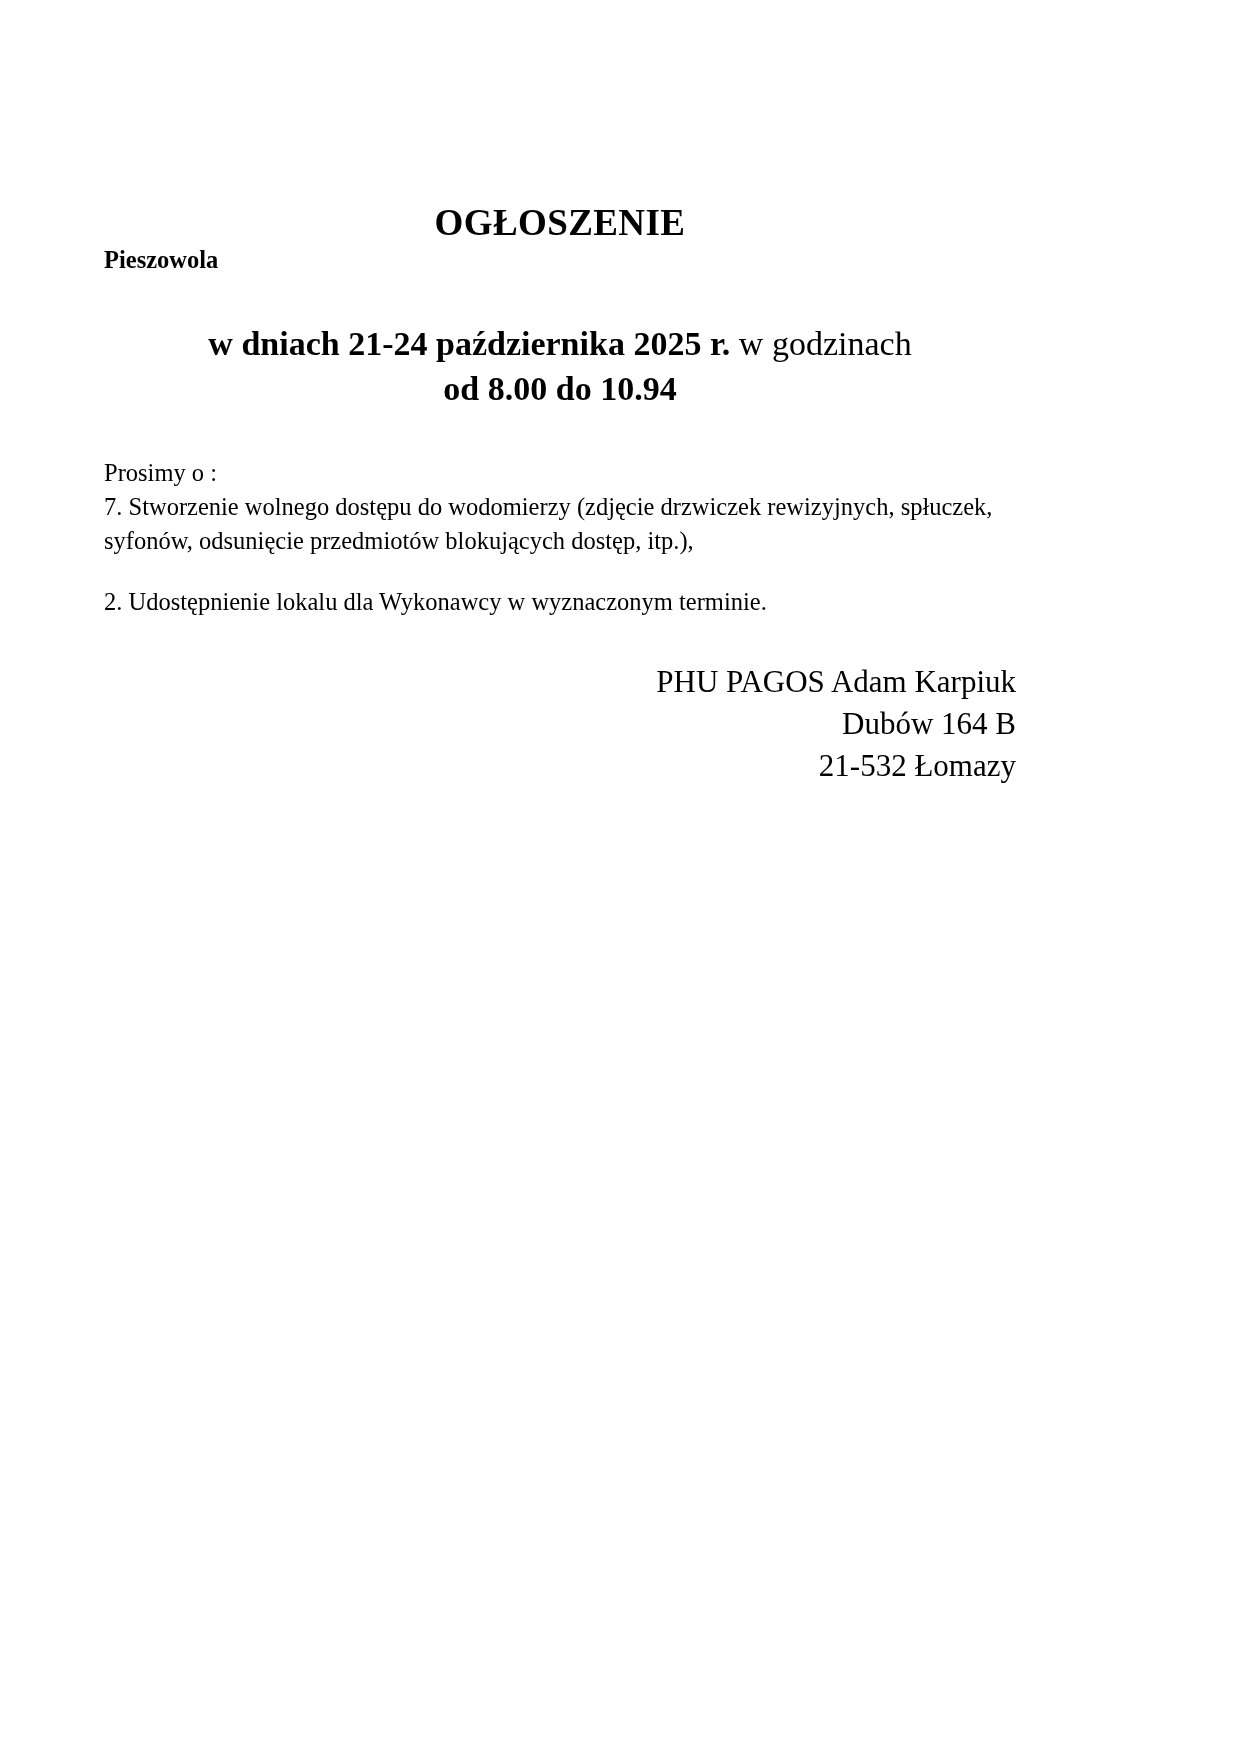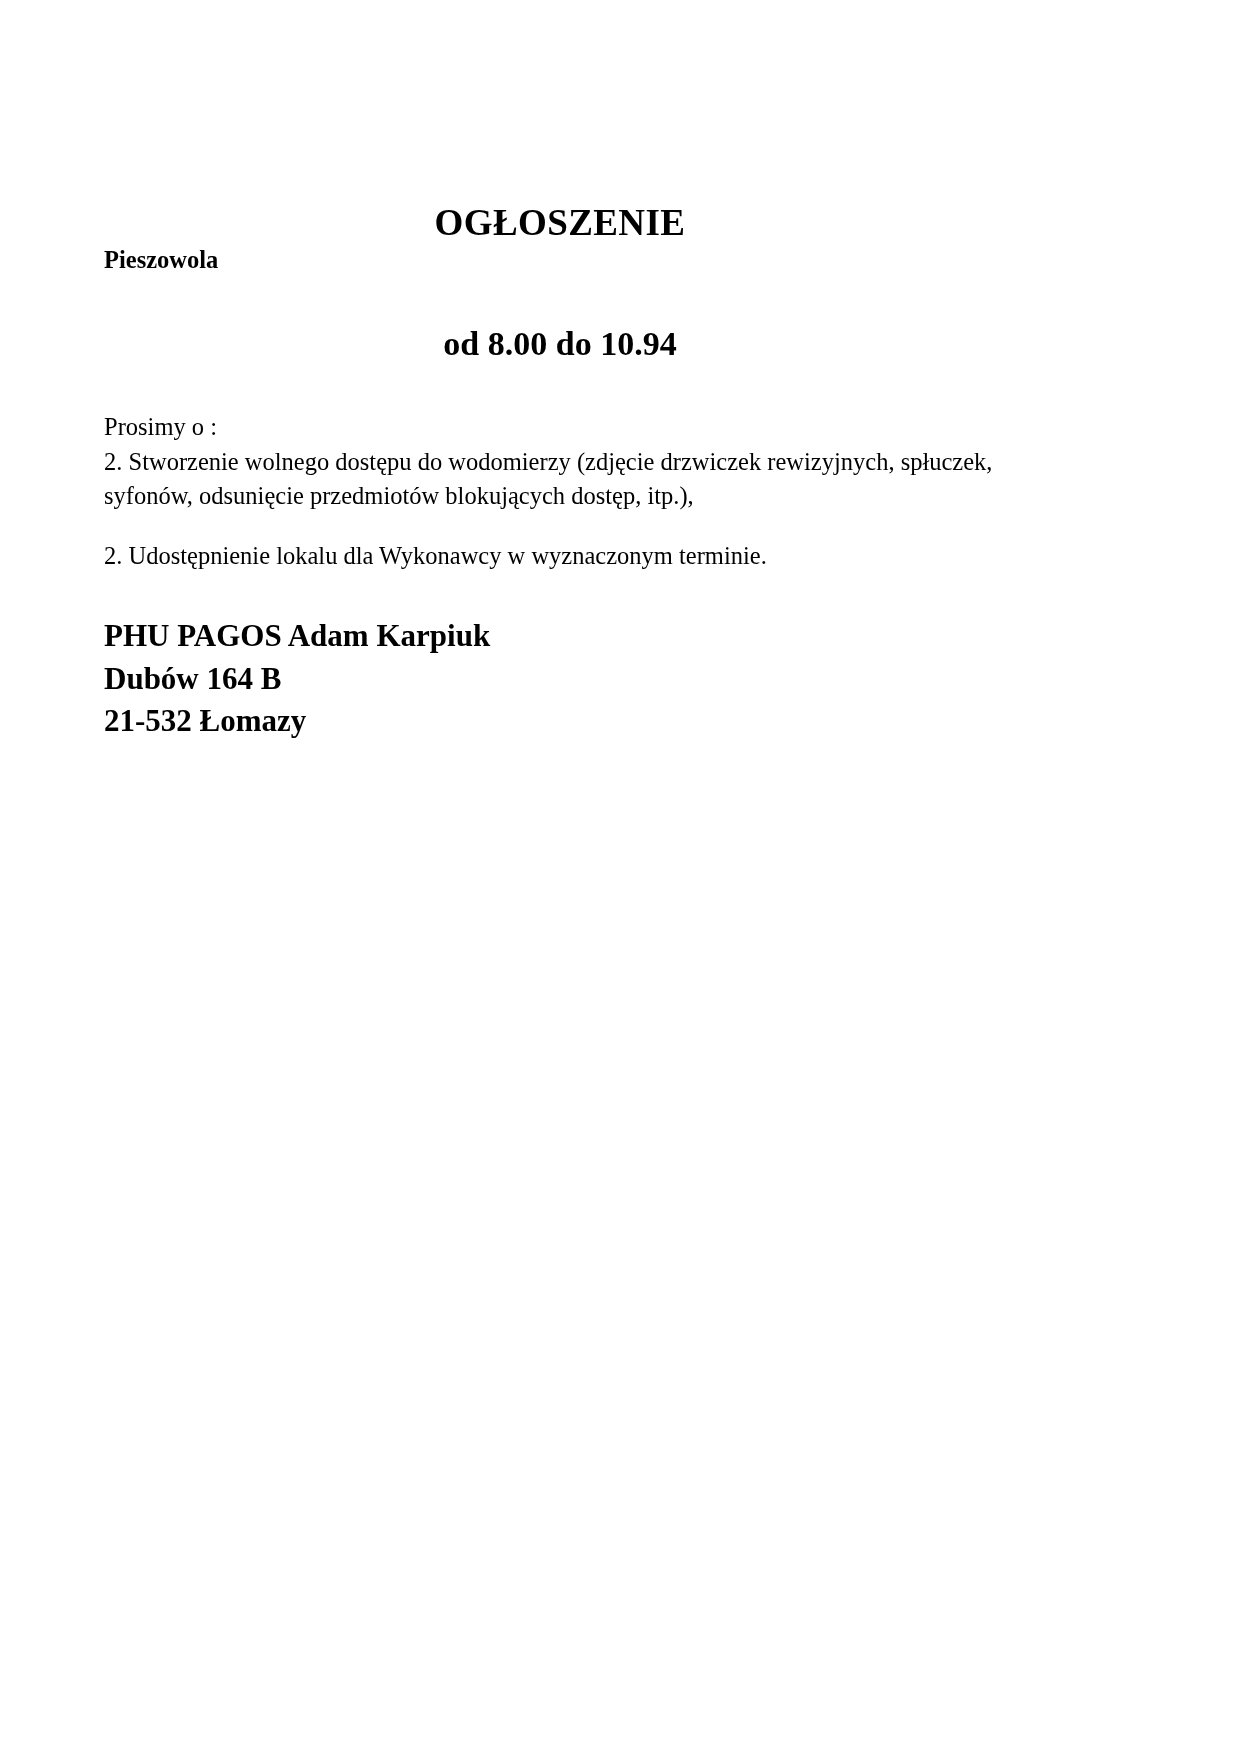--- a/index.html
+++ b/index.html
@@ -87,44 +87,45 @@
     padding-top: 30px;
     text-align: center;
     font-size: 24.5px;
     line-height: 1.4;
   }
 
   
   .company {
     margin: 0;
     padding-top: 42px;
-    text-align: left;
+    text-align: right;
     font-size: 31px;
-    font-weight: bold;
+    font-weight: normal;
     line-height: 1.36;
   }
   .company .cline { margin: 0; }
 </style>
 </head>
 <body>
 
 <div class="page">
   <div class="content">
 
     <h1 class="doc-title">OGŁOSZENIE</h1>
 
     <p class="intro-last">Pieszowola</p>
 
     <div class="date-block">
+      <div><span class="strong">w dniach 21-24 października 2025 r.</span><span class="reg"> w godzinach</span></div>
       <div class="strong">od 8.00 do 10.94</div>
     </div>
 
     <div class="requests">
       <p class="req-line">Prosimy o :</p>
-      <p class="req-item">2. Stworzenie wolnego dostępu do wodomierzy (zdjęcie drzwiczek rewizyjnych, spłuczek, syfonów, odsunięcie przedmiotów blokujących dostęp, itp.),</p>
+      <p class="req-item">7. Stworzenie wolnego dostępu do wodomierzy (zdjęcie drzwiczek rewizyjnych, spłuczek, syfonów, odsunięcie przedmiotów blokujących dostęp, itp.),</p>
       <div class="spacer-sm"></div>
       <p class="req-item">2. Udostępnienie lokalu dla Wykonawcy w wyznaczonym terminie.</p>
     </div>
 
 
     <div class="company">
       <p class="cline">PHU PAGOS Adam Karpiuk</p>
       <p class="cline">Dubów 164 B</p>
       <p class="cline">21-532 Łomazy</p>
     </div>

